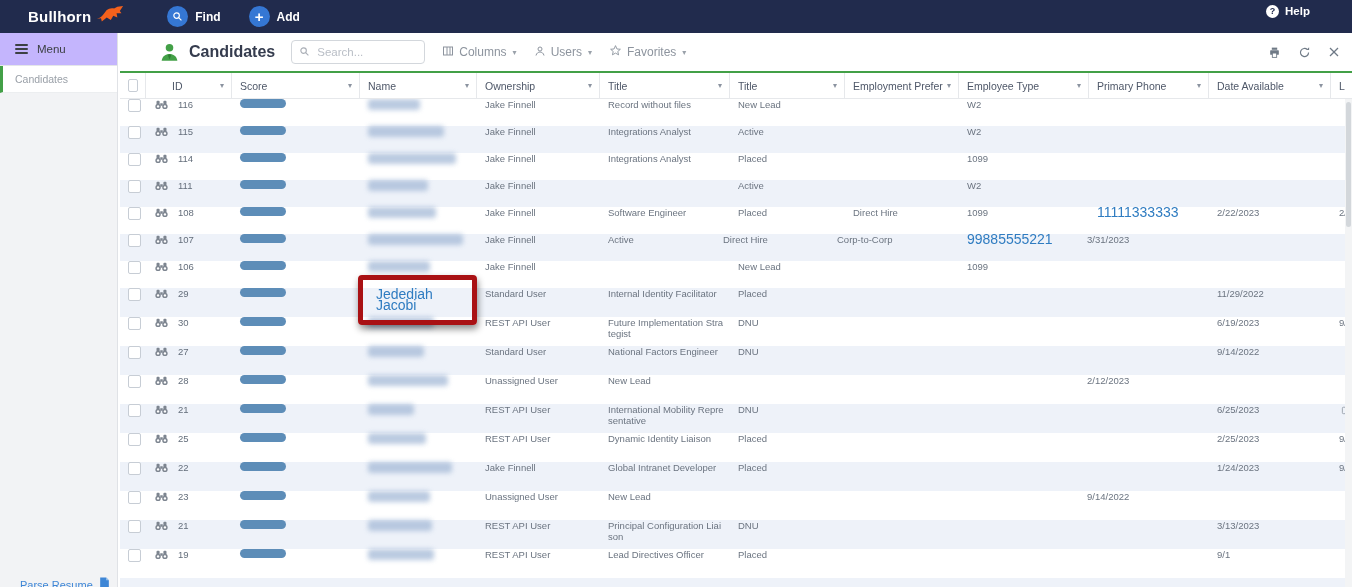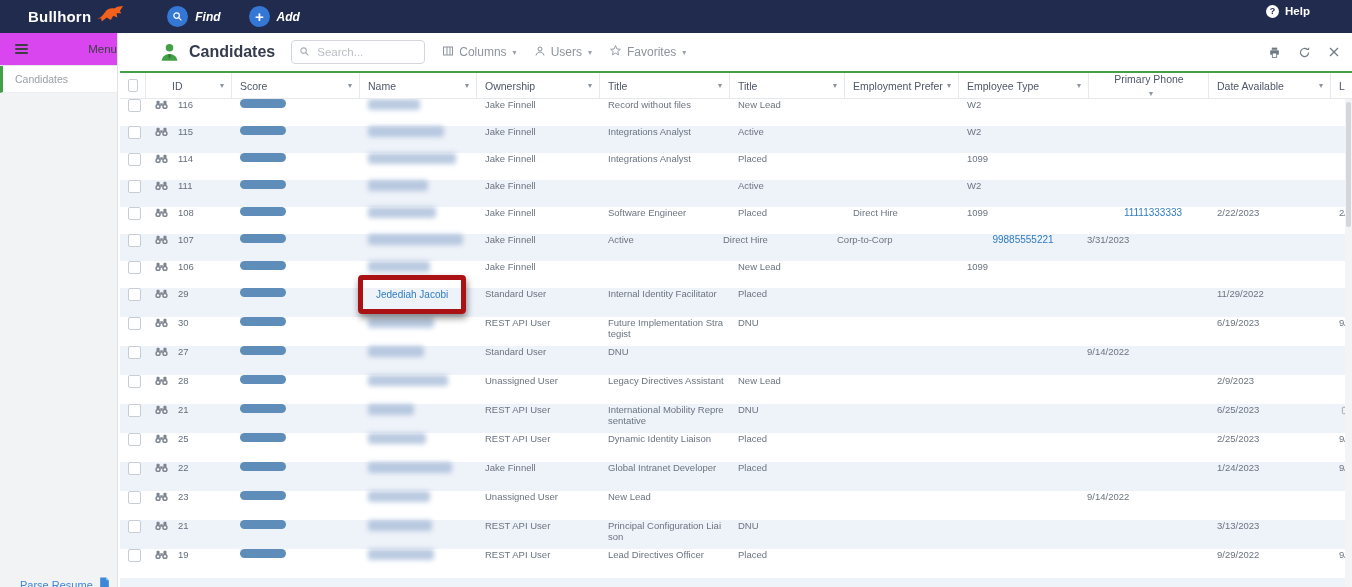--- a/index.html
+++ b/index.html
@@ -4,34 +4,34 @@
 <style>
   html,body{margin:0;padding:0;background:#fff;}
   *{box-sizing:border-box;font-family:"Liberation Sans",sans-serif;}
   .screen{position:relative;width:1352px;height:587px;overflow:hidden;background:#fff;}
 
   
   .topbar{position:absolute;top:0;left:0;width:1352px;height:33px;background:#212b4d;display:flex;align-items:center;color:#fff;}
   .logo{display:flex;align-items:center;margin-left:28px;cursor:pointer;}
   .logo-text{font-size:15px;font-weight:700;letter-spacing:.2px;color:#fff;}
   .logo-bull{margin-left:4px;}
-  .tb-btn{display:flex;align-items:center;gap:7px;margin-left:42px;cursor:pointer;font-style:italic;}
+  .tb-btn{display:flex;align-items:center;gap:7px;margin-left:42px;cursor:pointer;}
   .tb-btn + .tb-btn{margin-left:28px;}
   .tb-circle{width:21px;height:21px;border-radius:50%;background:#3577d4;display:flex;align-items:center;justify-content:center;color:#fff;font-weight:700;font-size:15px;line-height:1;}
   .tb-label{font-size:12px;font-weight:600;color:#fff;}
   .tb-right{margin-left:auto;display:flex;align-items:flex-start;gap:30px;margin-right:6px;flex-direction:column;}
   .tb-link{font-size:11.5px;font-weight:600;color:#fff;cursor:pointer;}
   .tb-divider{width:1px;height:16px;background:rgba(255,255,255,.3);}
   .tb-help{display:flex;align-items:center;gap:6px;cursor:pointer;}
   .help-circle{width:13px;height:13px;border-radius:50%;background:#fff;color:#212b4d;font-size:9px;font-weight:700;display:flex;align-items:center;justify-content:center;}
   .user-pill{width:86px;height:23px;background:#fff;border-radius:12px;margin-right:-6px;box-shadow:0 0 4px rgba(255,255,255,.5);cursor:pointer;}
 
   
   .sidebar{position:absolute;top:33px;left:0;width:118px;height:554px;background:#f2f3f5;border-right:1px solid #e0e2e6;}
-  .menu-row{height:33px;display:flex;align-items:center;gap:9px;padding-left:15px;background:#d946ef;border-bottom:1px solid #e4e6e9;cursor:pointer;justify-content:space-between;}
+  .menu-row{height:33px;display:flex;align-items:center;gap:9px;padding-left:15px;background:#c4b5fd;border-bottom:1px solid #e4e6e9;cursor:pointer;}
   .hamburger{display:inline-block;width:13px;}
   .hamburger span{display:block;height:2px;background:#3c4043;margin:2px 0;border-radius:1px;}
   .menu-label{font-size:11.5px;color:#3c4043;font-weight:500;}
   .side-item{height:27px;display:flex;align-items:center;padding-left:12px;font-size:10.5px;color:#9aa0a8;background:#fff;border-left:3px solid #43a047;border-bottom:1px solid #eceef0;cursor:pointer;}
   .parse-resume{position:absolute;left:20px;bottom:-5px;display:flex;align-items:center;gap:6px;color:#3e86d6;font-size:11px;cursor:pointer;}
 
   
   .main{position:absolute;top:33px;left:119px;width:1233px;height:554px;background:#fff;}
   .list-header{height:38px;display:flex;align-items:center;padding-left:40px;position:relative;}
   .lh-icon{display:flex;align-items:center;}
@@ -56,34 +56,34 @@
   .c-check{width:26px;min-width:26px;}
   .c-id{width:86px;min-width:86px;}
   .c-id.hcell{padding-left:26px;}
   .c-score{width:128px;min-width:128px;}
   .c-name{width:117px;min-width:117px;}
   .c-own{width:123px;min-width:123px;}
   .c-title{width:130px;min-width:130px;}
   .c-status{width:115px;min-width:115px;}
   .c-emppref{width:114px;min-width:114px;}
   .c-emptype{width:130px;min-width:130px;}
-  .c-phone{width:120px;min-width:120px;flex-direction:column;}
+  .c-phone{width:120px;min-width:120px;}
   .c-date{width:122px;min-width:122px;}
   .c-last{flex:1;min-width:0;}
 
   .row{display:flex;align-items:flex-start;background:#fff;}
   .row.alt{background:#eef2f9;}
   .cell{display:flex;align-items:center;padding-left:8px;font-size:9.5px;color:#6b7480;overflow:visible;line-height:11px;}
   .cell.c-title{word-break:break-all;padding-right:6px;}
   .checkbox{width:13px;height:13px;border:1px solid #c7cdd5;border-radius:2px;background:#fff;display:inline-block;cursor:pointer;}
   .idtxt{margin-left:9px;color:#646e7b;}
   .binoc{cursor:pointer;flex:none;}
   .score-pill{width:46px;height:9px;border-radius:5px;background:#5d8db8;display:inline-block;}
   .name-blur{height:11px;border-radius:3px;background:#a9bdd9;filter:blur(2.5px);opacity:.8;display:inline-block;}
-  a.cell-link{color:#2f7cc1;text-decoration:none;font-size:10px;font-weight:500;cursor:pointer;}
+  a.cell-link{color:#2f7cc1;text-decoration:none;font-size:14px;font-weight:500;cursor:pointer;}
   .hl-box{position:relative;z-index:4;display:inline-flex;align-items:center;padding:9px 13px;margin:-13px 0 -13px -10px;border:5px solid #a91114;border-radius:4px;box-shadow:1px 4px 7px rgba(0,0,0,.45);background:transparent;}
   .edit-icn{cursor:pointer;margin-left:2px;}
 
   
   .vscroll{position:absolute;top:66px;right:0;width:7px;height:488px;background:#f3f4f5;}
   .vthumb{position:absolute;top:3px;left:1px;width:5px;height:125px;border-radius:3px;background:#d3d7db;}
 </style>
 </head>
 <body>
 
@@ -570,20 +570,21 @@
             </svg>
             <span class="idtxt">27</span>
           </div>
           <div class="cell c-score">
             <span class="score-pill"></span>
           </div>
           <div class="cell c-name">
             <span class="name-blur" style="width:56px"></span>
           </div>
           <div class="cell c-own">Standard User</div>
+          <div class="cell c-title">National Factors Engineer</div>
           <div class="cell c-status">DNU</div>
           <div class="cell c-emppref"></div>
           <div class="cell c-emptype"></div>
           <div class="cell c-phone"></div>
           <div class="cell c-date">9/14/2022</div>
           <div class="cell c-last"></div>
         </div>
         <div class="row" style="height: 29px;">
           <div class="cell c-check">
             <span class="checkbox"></span>
@@ -600,26 +601,25 @@
             </svg>
             <span class="idtxt">28</span>
           </div>
           <div class="cell c-score">
             <span class="score-pill"></span>
           </div>
           <div class="cell c-name">
             <span class="name-blur" style="width:80px"></span>
           </div>
           <div class="cell c-own">Unassigned User</div>
-          <div class="cell c-title">Legacy Directives Assistant</div>
           <div class="cell c-status">New Lead</div>
           <div class="cell c-emppref"></div>
           <div class="cell c-emptype"></div>
           <div class="cell c-phone"></div>
-          <div class="cell c-date">2/9/2023</div>
+          <div class="cell c-date">2/12/2023</div>
           <div class="cell c-last"></div>
         </div>
         <div class="row alt" style="height: 29px;">
           <div class="cell c-check">
             <span class="checkbox"></span>
           </div>
           <div class="cell c-id">
             <svg class="binoc" width="15" height="11" viewBox="0 0 24 16">
               <rect x="4" y="2" width="5" height="6" rx="1.5" fill="#7d8590"></rect>
               <rect x="15" y="2" width="5" height="6" rx="1.5" fill="#7d8590"></rect>
@@ -795,21 +795,20 @@
           </div>
           <div class="cell c-name">
             <span class="name-blur" style="width:66px"></span>
           </div>
           <div class="cell c-own">REST API User</div>
           <div class="cell c-title">Lead Directives Officer</div>
           <div class="cell c-status">Placed</div>
           <div class="cell c-emppref"></div>
           <div class="cell c-emptype"></div>
           <div class="cell c-phone"></div>
-          <div class="cell c-date">9/29/2022</div>
           <div class="cell c-last">9/1</div>
         </div>
         <div class="row alt" style="height: 10px;"></div>
       </div>
     <div class="vscroll">
         <div class="vthumb"></div>
       </div>
   </main>
 </div>
 

